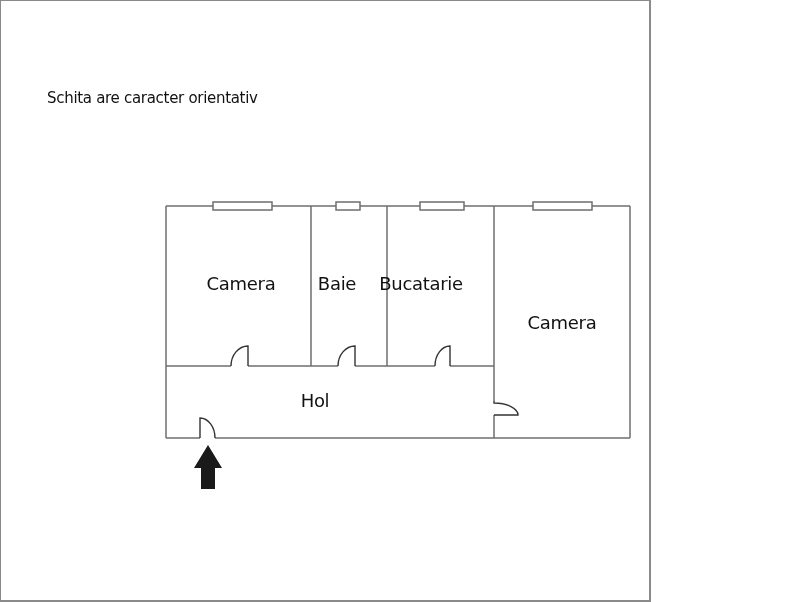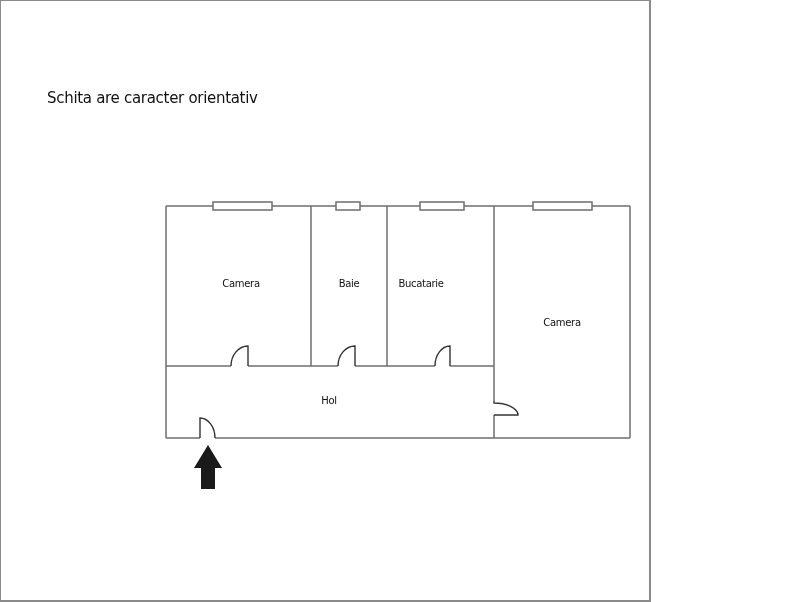--- a/index.html
+++ b/index.html
@@ -13,21 +13,21 @@
       overflow: hidden;
       font-family: "DejaVu Sans", sans-serif;
     }
     .note {
       position: absolute; left: 46px; top: 88px;
       font-size: 15px; color: #111;
       letter-spacing: -0.3px;
     }
     svg.plan { position: absolute; left: 0; top: 0; }
     .label {
-      position: absolute; font-size: 10px; color: #111;
+      position: absolute; font-size: 18px; color: #111;
       letter-spacing: -0.3px; transform: translate(-50%, -50%);
       white-space: nowrap;
       text-align: center;
     }
   </style>
 </head>
 <body>
 
 <div class="canvas">
   <div class="note">Schita are caracter orientativ</div>
@@ -65,17 +65,17 @@
       <path d="M354 365 L354 345 A17 20 0 0 0 337 365"></path>
       <path d="M449 365 L449 345 A15 20 0 0 0 434 365"></path>
       <path d="M493 400 L493 402 A24 12 0 0 1 517 414 L493 414"></path>
       <path d="M199 437 L199 417 A15 20 0 0 1 214 437"></path>
     </g>
 
     <polygon points="207,444 193,467 200,467 200,488 214,488 214,467 221,467" fill="#1a1a1a"></polygon>
   </svg>
 
   <div class="label" style="left:240px;top:282px">Camera</div>
-  <div class="label" style="left:348px;top:282px">Baie</div>
+  <div class="label" style="left:336px;top:282px">Baie</div>
   <div class="label" style="left:420px;top:282px">Bucatarie</div>
   <div class="label" style="left:561px;top:321px">Camera</div>
-  <div class="label" style="left:328px;top:399px">Hol</div>
+  <div class="label" style="left:314px;top:399px">Hol</div>
 </div>
 
 </body></html>

